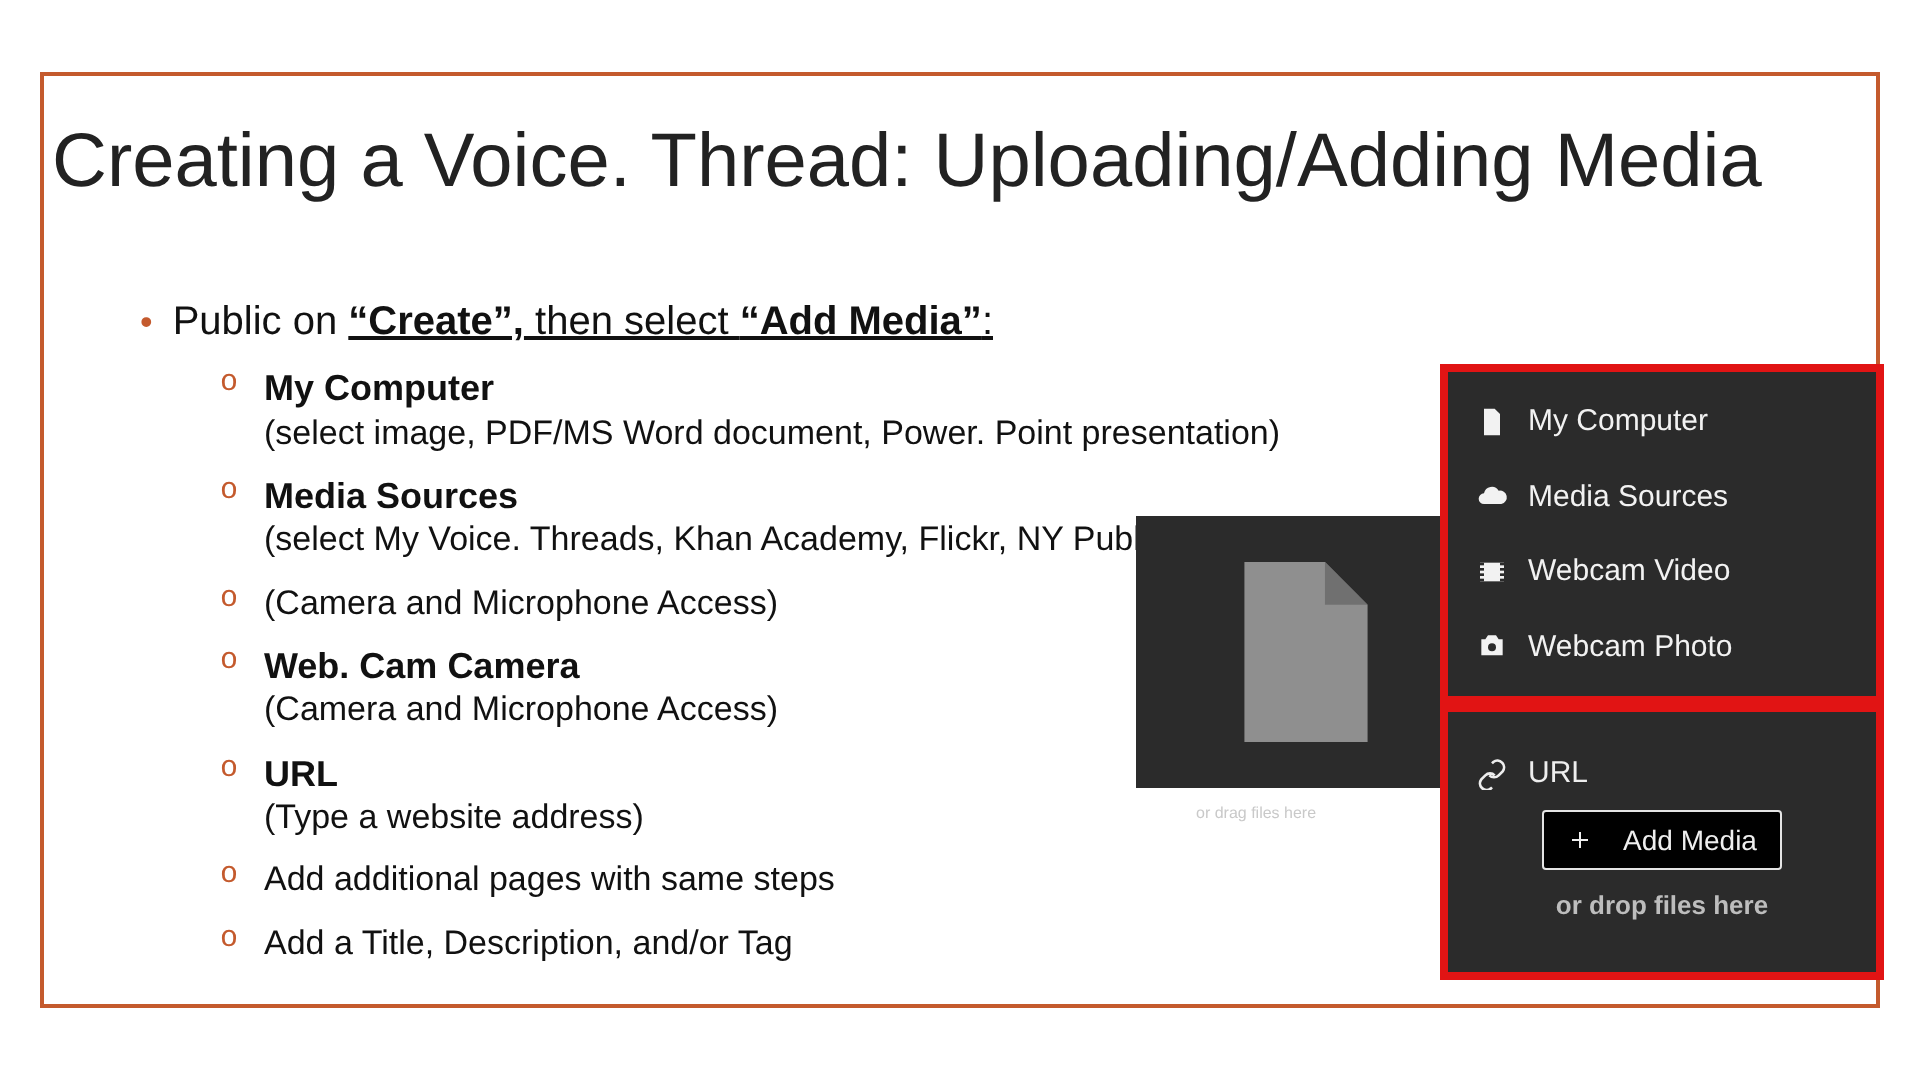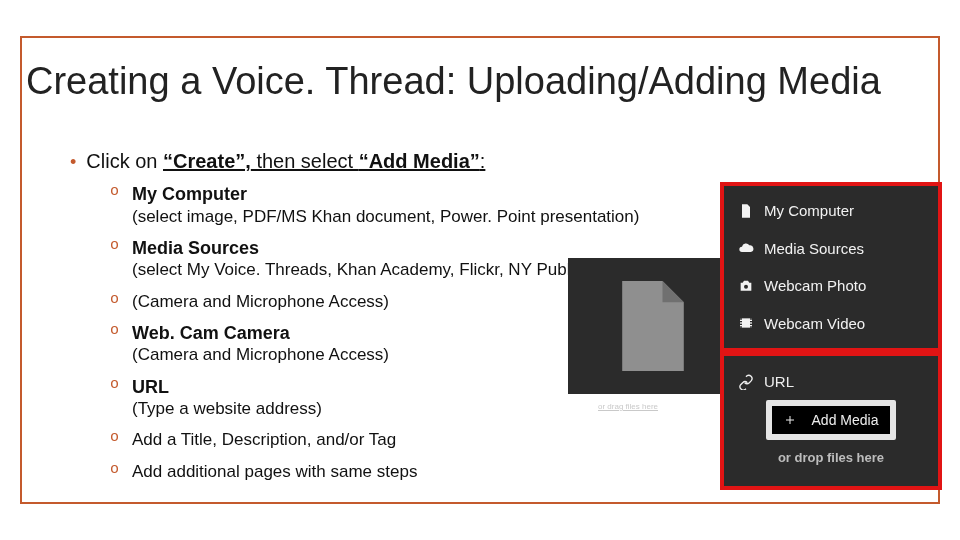--- a/index.html
+++ b/index.html
@@ -132,21 +132,21 @@
     height: 136px;
     background: #2b2b2b;
     display: flex;
     align-items: center;
     justify-content: center;
   }
   .grey-doc svg { width: 72px; height: 90px; fill: #8f8f8f; }
   .add-btn {
     background: #000;
     color: #eee;
-    border: 6px solid #e5e5e5;
+    border: 1px solid #e5e5e5;
     border-radius: 2px;
     padding: 6px 12px;
     display: inline-flex;
     align-items: center;
     gap: 16px;
     font-size: 14px;
     cursor: pointer;
   }
   .add-btn svg { width: 12px; height: 12px; fill: #eee; }
   .drop-hint { color: #bdbdbd; font-size: 13px; font-weight: bold; }
@@ -161,64 +161,63 @@
     margin-top: -4px;
   }
   .panel-bot .url-row svg { width: 16px; height: 16px; fill: #eee; }
   .tiny-hint {
     position: absolute;
     left: 598px;
     top: 402px;
     color: #c9c9c9;
     font-size: 8px;
     z-index: 5;
-    text-decoration: underline;
   }
 </style>
 </head>
 <body>
 
 <div class="slide">
   <div class="frame"></div>
 
   <h1 class="title">Creating a Voice. Thread:  Uploading/Adding Media</h1>
 
   <div class="body">
     <div class="bullet-row">
       <span class="bullet-dot">•</span>
       <span class="bullet-text">
-        <span>Click on </span><span class="b u">“Create”,</span><span class="u"> then select </span><span class="b u">“Add Media”</span><span class="u">:</span>
+        <span>Public on </span><span class="b u">“Create”,</span><span class="u"> then select </span><span class="b u">“Add Media”</span><span class="u">:</span>
       </span>
     </div>
 
     <ul class="sub">
       <li>
         <span class="h">My Computer</span>
-        <span class="d">(select image, PDF/MS Khan document, Power. Point presentation)</span>
+        <span class="d">(select image, PDF/MS Word document, Power. Point presentation)</span>
       </li>
       <li>
         <span class="h">Media Sources</span>
         <span class="d">(select My Voice. Threads, Khan Academy, Flickr, NY Public Library)</span>
       </li>
       <li>
         <span class="d">(Camera and Microphone Access)</span>
       </li>
       <li>
         <span class="h">Web. Cam Camera</span>
         <span class="d">(Camera and Microphone Access)</span>
       </li>
       <li>
         <span class="h">URL</span>
         <span class="d">(Type a website address)</span>
       </li>
       <li>
+        <span class="d">Add additional pages with same steps</span>
+      </li>
+      <li>
         <span class="d">Add a Title, Description, and/or Tag</span>
-      </li>
-      <li>
-        <span class="d">Add additional pages with same steps</span>
       </li>
     </ul>
   </div>
 
   <div class="grey-doc">
     <svg viewBox="0 0 60 76">
       <path d="M4 0h34l18 18v58H4z" fill="#8f8f8f"></path>
       <path d="M38 0v18h18z" fill="#707070"></path>
     </svg>
   </div>
@@ -229,41 +228,41 @@
       <svg viewBox="0 0 24 24">
           <path d="M6 2h8l4 4v16H6z"></path>
         </svg>
       <span>My Computer</span>
     </div>
     <div class="row">
       <svg viewBox="0 0 24 24">
           <path d="M19 18H6a4 4 0 010-8 6 6 0 0111-2 4 4 0 012 10z"></path>
         </svg>
       <span>Media Sources</span>
-    </div>
-    <div class="row">
-      <svg viewBox="0 0 24 24">
-          <path d="M4 7h3l2-3h6l2 3h3v12H4z"></path>
-          <circle cx="12" cy="13" r="3" fill="#2b2b2b"></circle>
-        </svg>
-      <span>Webcam Photo</span>
     </div>
     <div class="row">
       <svg viewBox="0 0 24 24">
           <path d="M3 5h18v14H3z"></path>
           <path d="M3 5h3v14H3zm15 0h3v14h-3z" fill="#2b2b2b"></path>
           <rect x="3" y="7" width="3" height="2" fill="#f2f2f2"></rect>
           <rect x="3" y="11" width="3" height="2" fill="#f2f2f2"></rect>
           <rect x="3" y="15" width="3" height="2" fill="#f2f2f2"></rect>
           <rect x="18" y="7" width="3" height="2" fill="#f2f2f2"></rect>
           <rect x="18" y="11" width="3" height="2" fill="#f2f2f2"></rect>
           <rect x="18" y="15" width="3" height="2" fill="#f2f2f2"></rect>
         </svg>
       <span>Webcam Video</span>
     </div>
+    <div class="row">
+      <svg viewBox="0 0 24 24">
+          <path d="M4 7h3l2-3h6l2 3h3v12H4z"></path>
+          <circle cx="12" cy="13" r="3" fill="#2b2b2b"></circle>
+        </svg>
+      <span>Webcam Photo</span>
+    </div>
   </div>
 
   <div class="panel panel-bot">
     <div class="url-row">
       <svg viewBox="0 0 24 24">
           <path d="M10 13a5 5 0 007 0l3-3a5 5 0 00-7-7l-1 1m2 9a5 5 0 00-7 0l-3 3a5 5 0 007 7l1-1" fill="none" stroke="#eee" stroke-width="2"></path>
         </svg>
       <span>URL</span>
     </div>
     <button class="add-btn">

